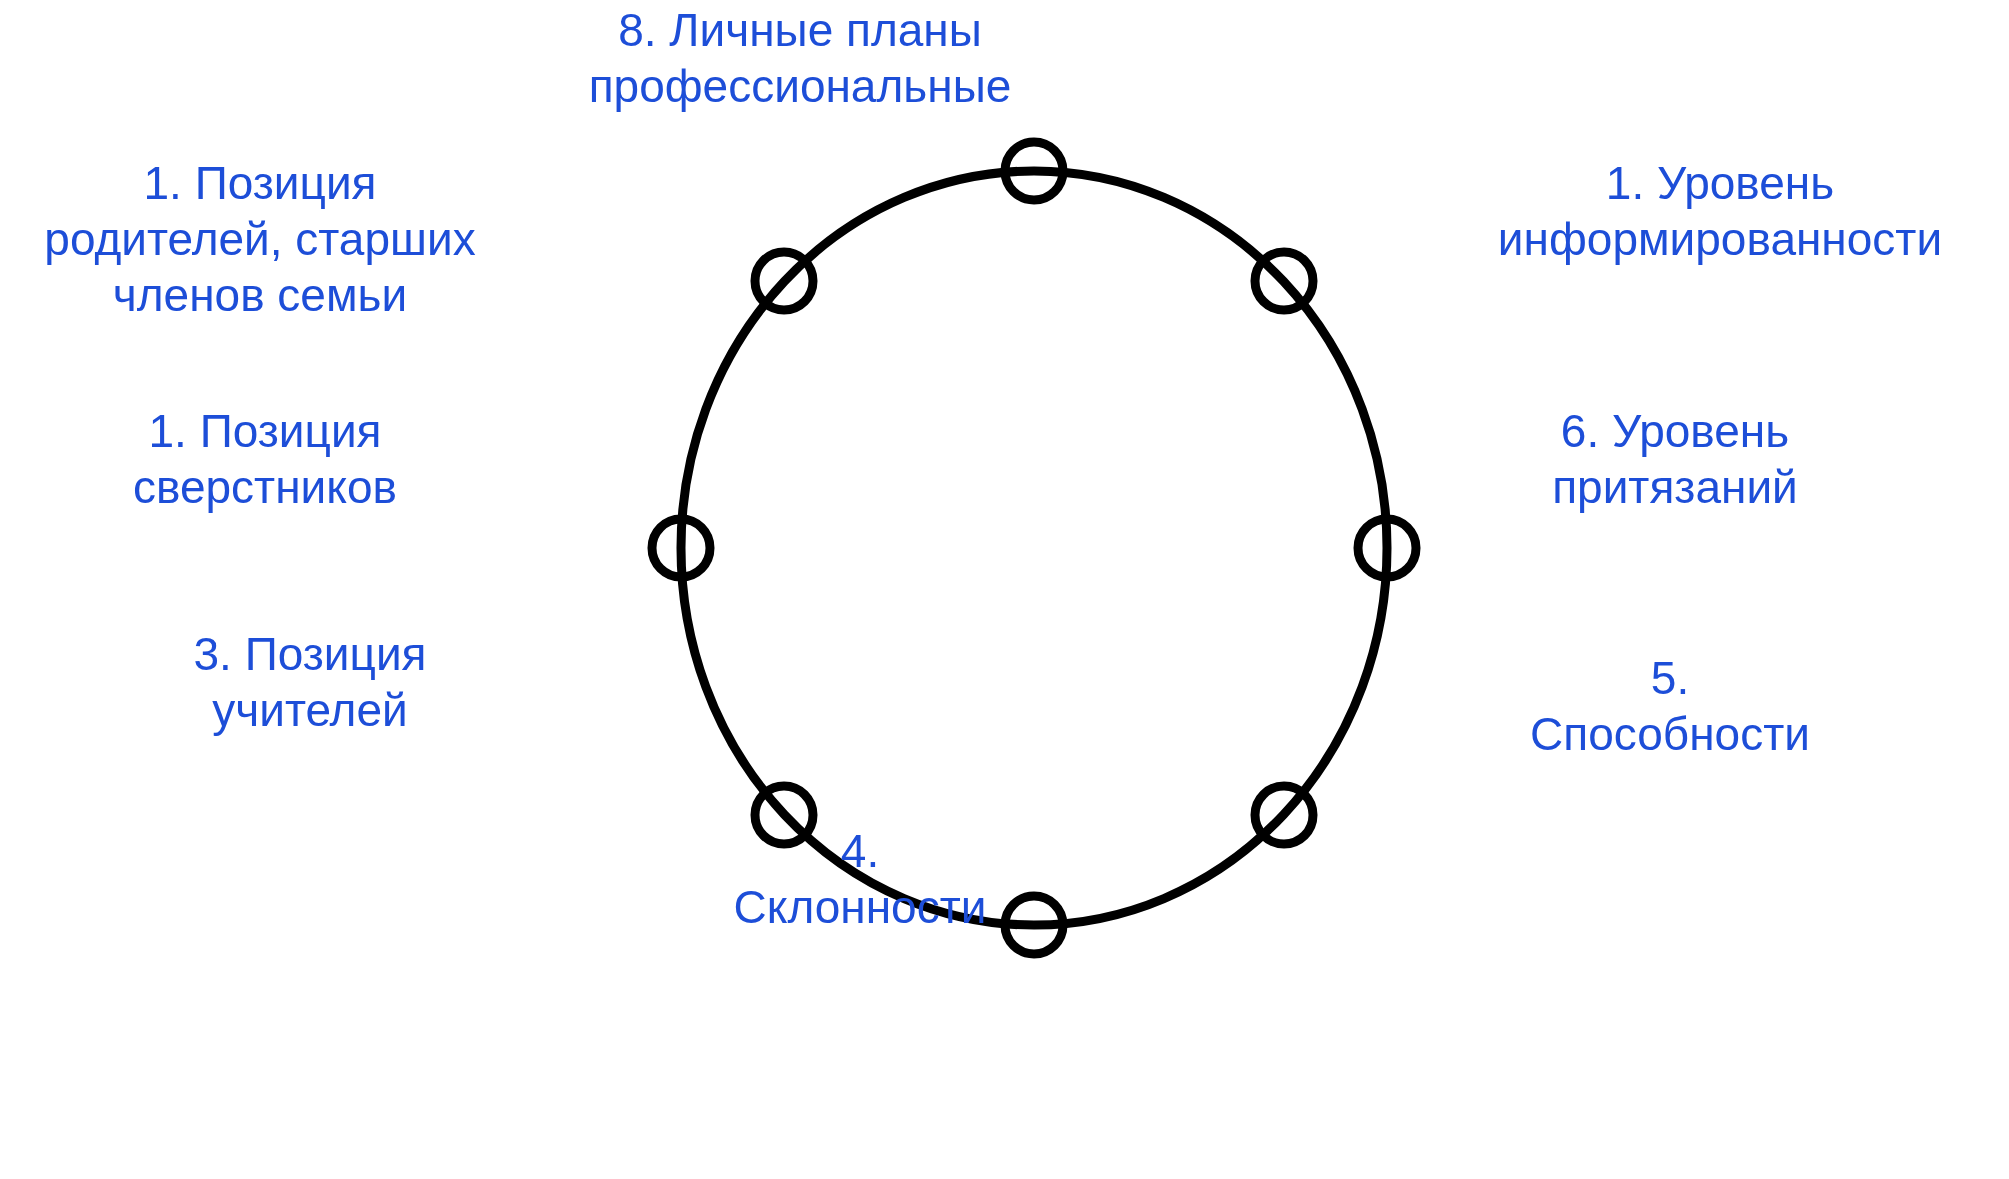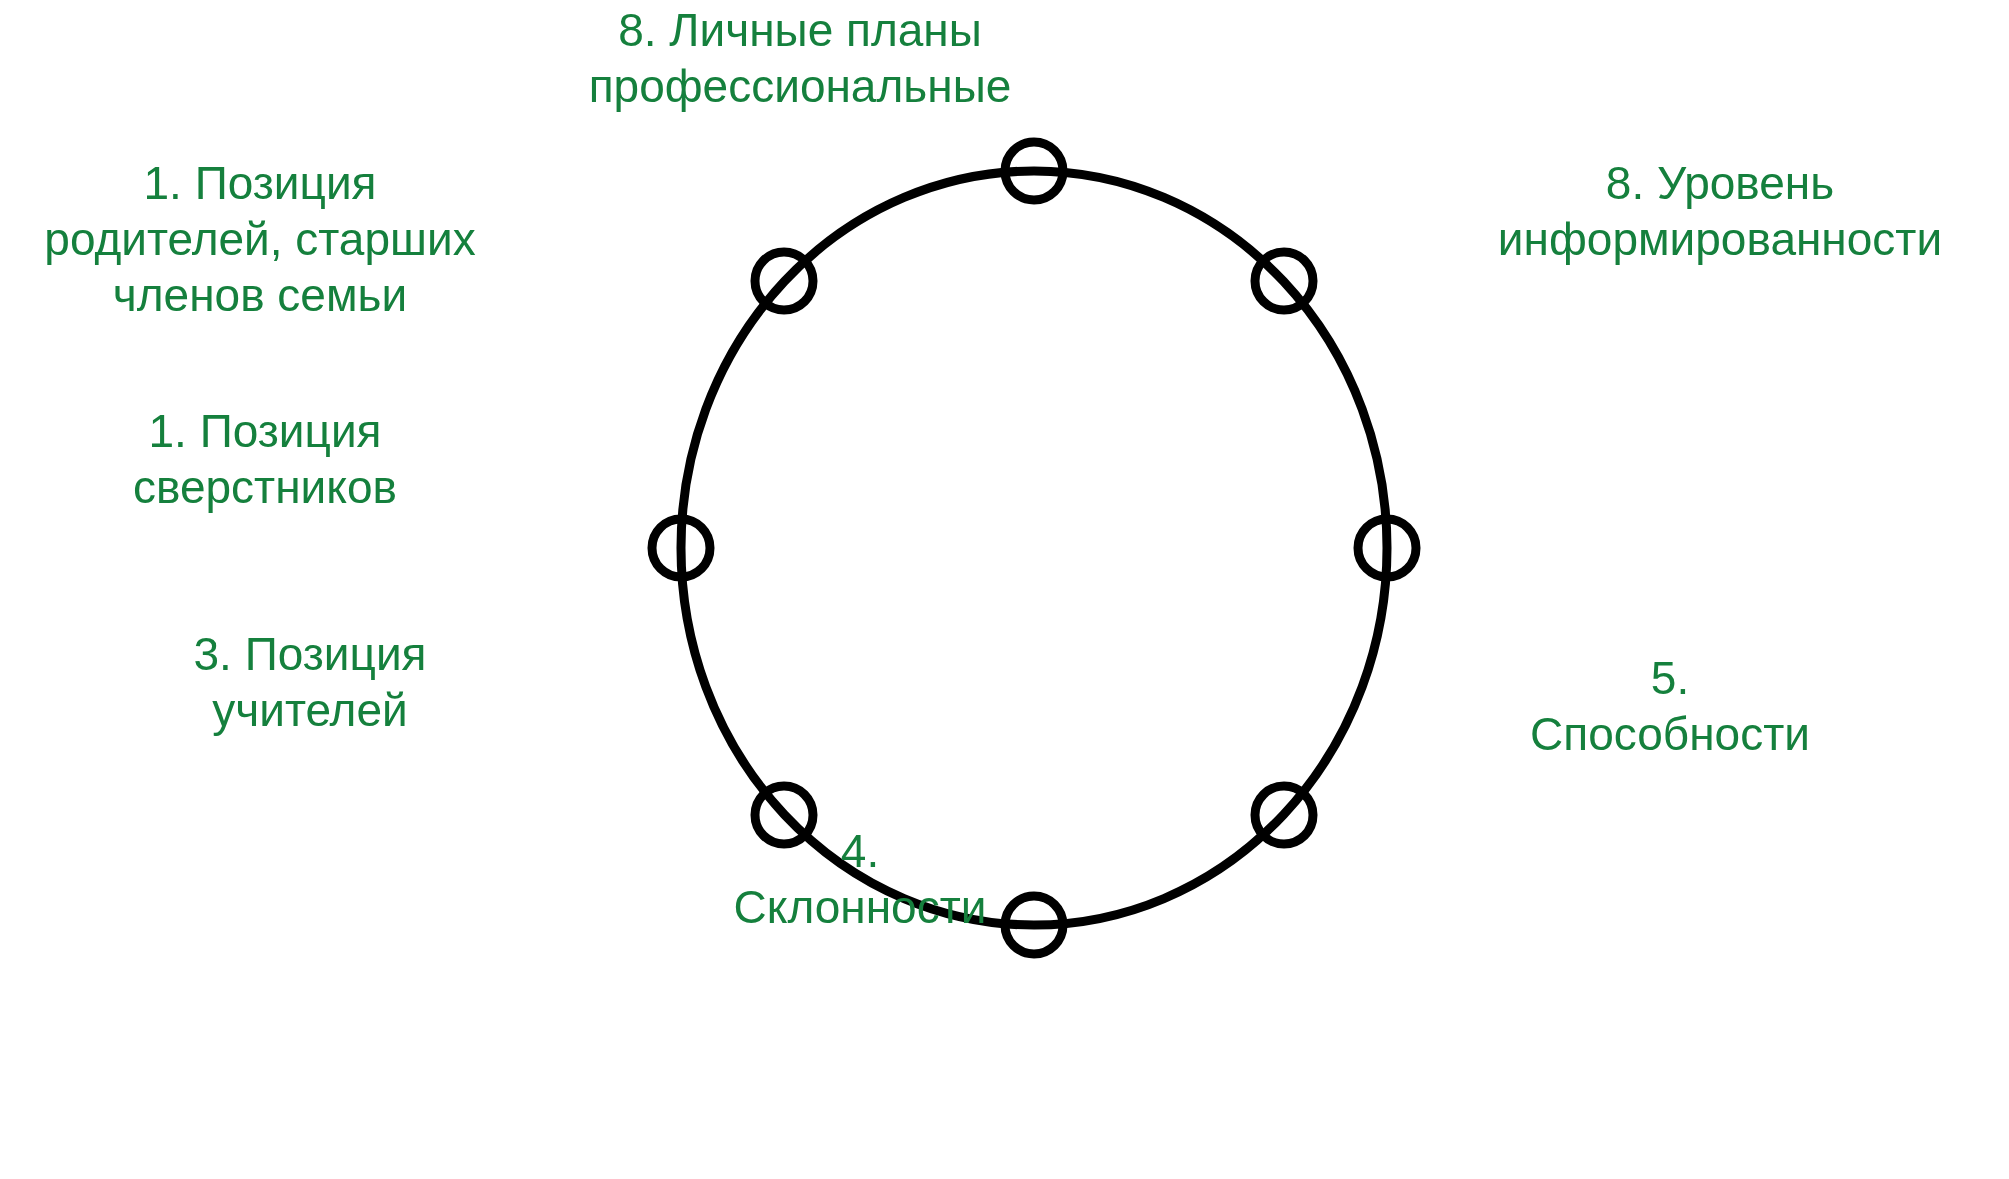--- a/index.html
+++ b/index.html
@@ -19,21 +19,21 @@
   #diagram-root {
     position: absolute;
     left: 0;
     top: 0;
     width: 2009px;
     height: 1179px;
   }
 
   .label {
     position: absolute;
-    color: #15803d;
+    color: #1d4ed8;
     font-size: 46px;
     line-height: 1.22;
     letter-spacing: 0px;
     white-space: pre-line;
     font-weight: 400;
   }
 
   
   .label-8  { left: 450px;  top: 2px;    width: 700px; text-align: center; }
   .label-1  { left: 0px;    top: 155px;  width: 520px; text-align: center; }
@@ -125,16 +125,18 @@
 родителей, старших
 членов семьи</div>
   <div class="label label-2">1. Позиция
 сверстников</div>
   <div class="label label-3">3. Позиция
 учителей</div>
   <div class="label label-4">4.
 Склонности</div>
   <div class="label label-5">5.
 Способности</div>
-  <div class="label label-7">8. Уровень
+  <div class="label label-6">6. Уровень
+притязаний</div>
+  <div class="label label-7">1. Уровень
 информированности</div>
 
 </div>
 
 </body></html>

